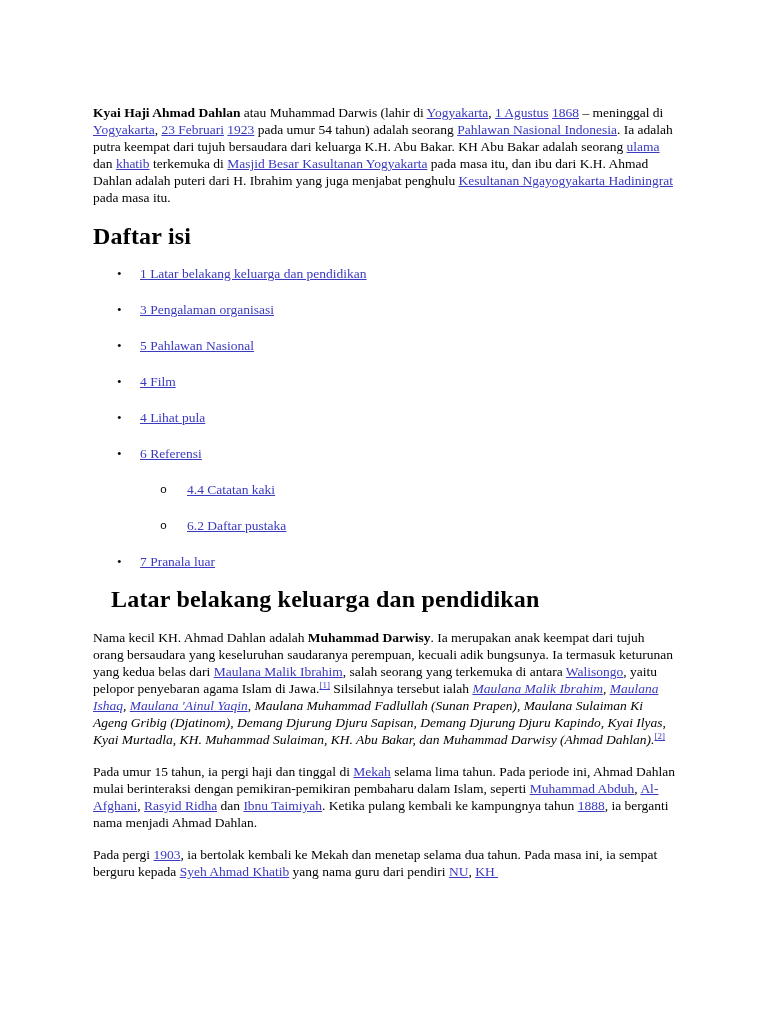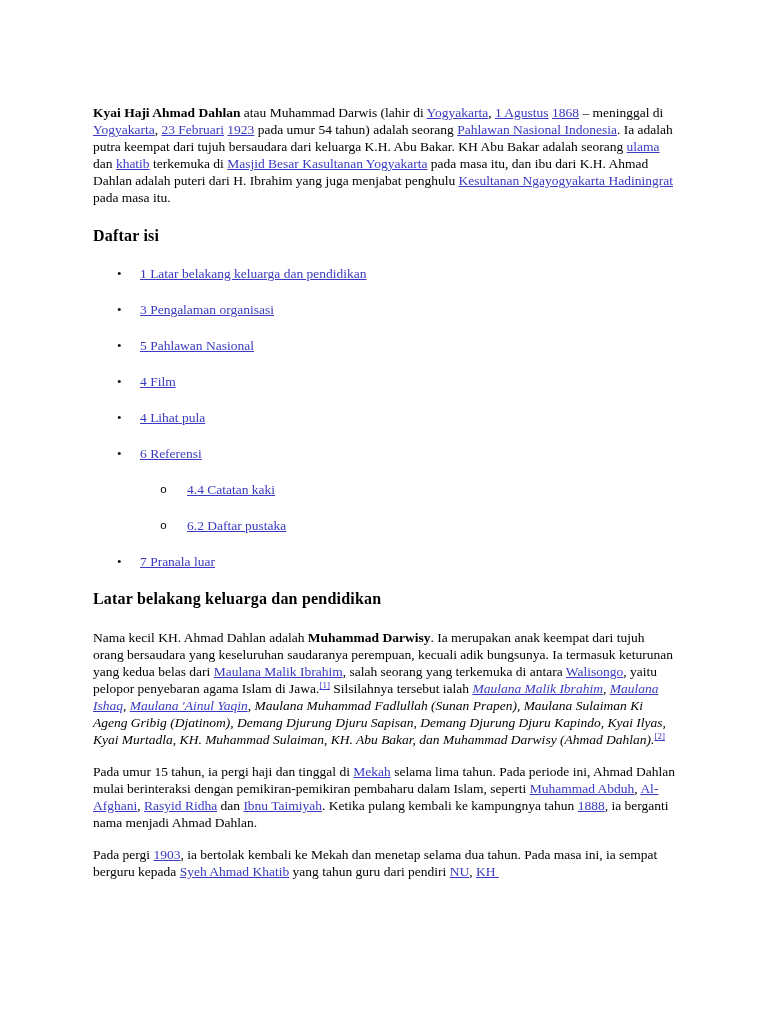--- a/index.html
+++ b/index.html
@@ -16,27 +16,27 @@
     width: 768px; height: 1024px;
     padding: 104px 92px 13px 93px;
   }
   p.body-text {
     font-size: 13.5px;
     line-height: 17px;
     margin: 0 0 15px 0;
   }
   p.intro { margin-bottom: 17px; }
   h1.doc-heading {
-    font-size: 16px;
+    font-size: 24px;
     line-height: 26px;
     font-weight: bold;
     margin: 0;
     letter-spacing: 0.2px;
   }
-  h1.section-heading { margin-bottom: 17px; }
+  h1.section-heading { margin-bottom: 17px; margin-left: 18px; }
   ul.toc {
     list-style: none;
     margin: 16px 0 16px 0;
     padding: 0;
     font-size: 13.5px;
     line-height: 17px;
   }
   ul.toc li { position: relative; }
   ul.toc li + li { margin-top: 19px; }
   ul.toc li.lvl1 { padding-left: 47px; }
@@ -86,15 +86,15 @@
       <li class="lvl2"><span class="bullet">o</span><a class="lnk">6.2 Daftar pustaka</a></li>
       <li class="lvl1"><span class="bullet">•</span><a class="lnk">7 Pranala luar</a></li>
     </ul>
 
   <h1 class="doc-heading section-heading">Latar belakang keluarga dan pendidikan</h1>
 
   <p class="body-text"><span class="run">Nama kecil KH. Ahmad Dahlan adalah </span><span class="run b">Muhammad Darwisy</span><span class="run">. Ia merupakan anak keempat dari tujuh orang bersaudara yang keseluruhan saudaranya perempuan, kecuali adik bungsunya. Ia termasuk keturunan yang kedua belas dari </span><a class="lnk">Maulana Malik Ibrahim</a><span class="run">, salah seorang yang terkemuka di antara </span><a class="lnk">Walisongo</a><span class="run">, yaitu pelopor penyebaran agama Islam di Jawa.</span><a class="lnk sup">[1]</a><span class="run"> Silsilahnya tersebut ialah </span><a class="lnk i">Maulana Malik Ibrahim</a><span class="run i">, </span><a class="lnk i">Maulana Ishaq</a><span class="run i">, </span><a class="lnk i">Maulana 'Ainul Yaqin</a><span class="run i">, Maulana Muhammad Fadlullah (Sunan Prapen), Maulana Sulaiman Ki Ageng Gribig (Djatinom), Demang Djurung Djuru Sapisan, Demang Djurung Djuru Kapindo, Kyai Ilyas, Kyai Murtadla, KH. Muhammad Sulaiman, KH. Abu Bakar, dan Muhammad Darwisy (Ahmad Dahlan).</span><a class="lnk sup">[2]</a></p>
 
   <p class="body-text"><span class="run">Pada umur 15 tahun, ia pergi haji dan tinggal di </span><a class="lnk">Mekah</a><span class="run"> selama lima tahun. Pada periode ini, Ahmad Dahlan mulai berinteraksi dengan pemikiran-pemikiran pembaharu dalam Islam, seperti </span><a class="lnk">Muhammad Abduh</a><span class="run">, </span><a class="lnk">Al-Afghani</a><span class="run">, </span><a class="lnk">Rasyid Ridha</a><span class="run"> dan </span><a class="lnk">Ibnu Taimiyah</a><span class="run">. Ketika pulang kembali ke kampungnya tahun </span><a class="lnk">1888</a><span class="run">, ia berganti nama menjadi Ahmad Dahlan.</span></p>
 
-  <p class="body-text"><span class="run">Pada pergi </span><a class="lnk">1903</a><span class="run">, ia bertolak kembali ke Mekah dan menetap selama dua tahun. Pada masa ini, ia sempat berguru kepada </span><a class="lnk">Syeh Ahmad Khatib</a><span class="run"> yang tahun guru dari pendiri </span><a class="lnk">NU</a><span class="run">, </span><a class="lnk">KH&nbsp;</a></p>
+  <p class="body-text"><span class="run">Pada pergi </span><a class="lnk">1903</a><span class="run">, ia bertolak kembali ke Mekah dan menetap selama dua tahun. Pada masa ini, ia sempat berguru kepada </span><a class="lnk">Syeh Ahmad Khatib</a><span class="run"> yang nama guru dari pendiri </span><a class="lnk">NU</a><span class="run">, </span><a class="lnk">KH&nbsp;</a></p>
 
 </div>
 
 </body></html>

